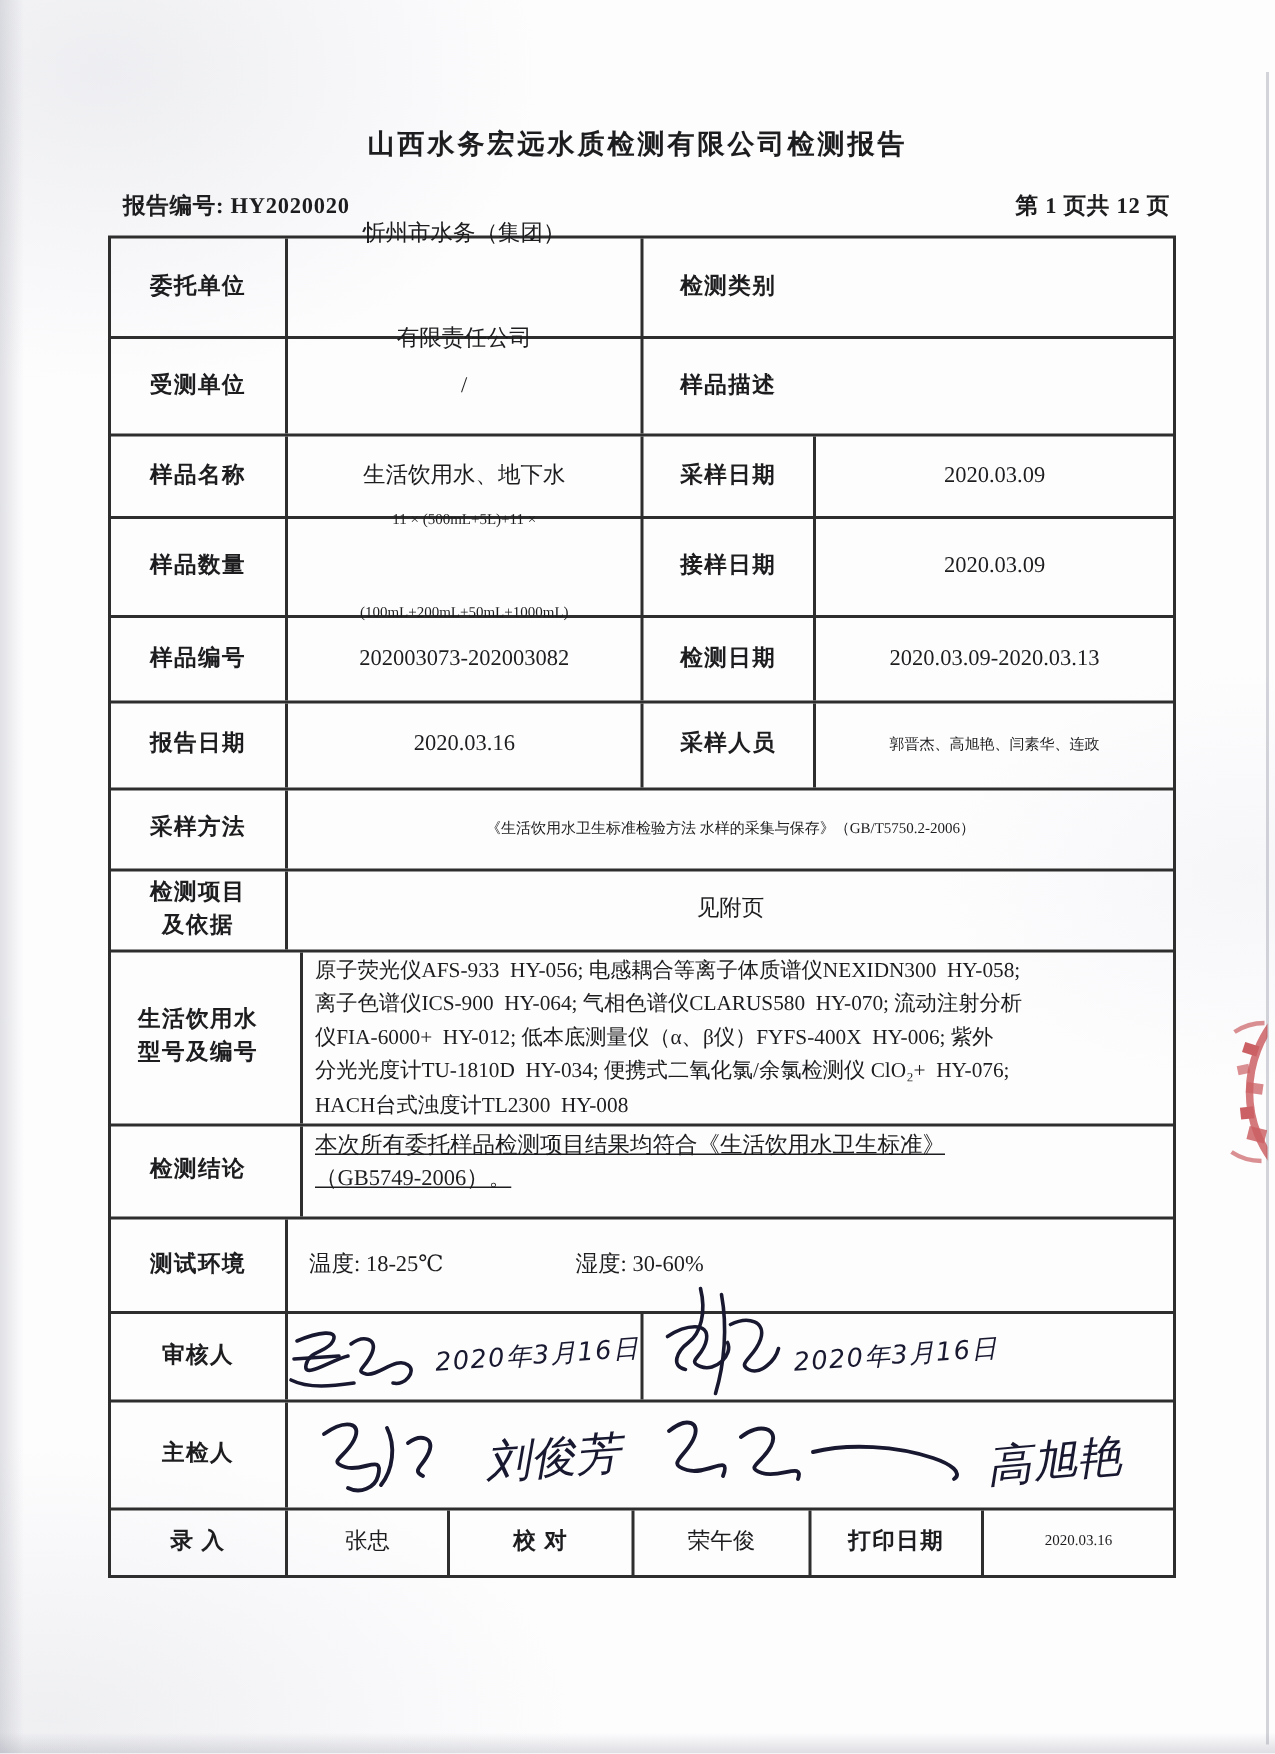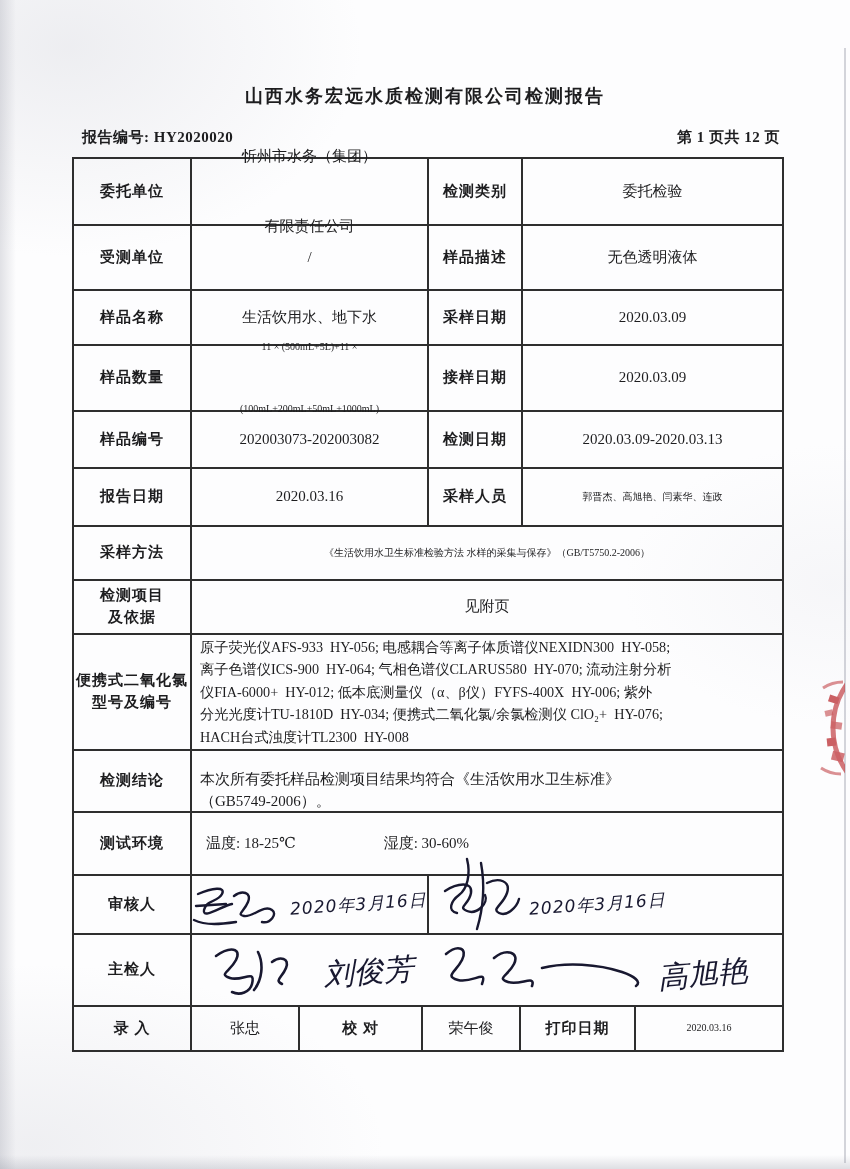--- a/index.html
+++ b/index.html
@@ -38,23 +38,23 @@
   .tr:first-child{border-top:none;}
   .td{
     display:flex;align-items:center;justify-content:center;flex-direction:column;
     border-left:2px solid #2e2e2e;box-sizing:border-box;
     font-size:15px;line-height:1.45;text-align:center;position:relative;
   }
   .td:first-child{border-left:none;}
   .lab{font-weight:bold;letter-spacing:1px;}
   .c1{width:116px;flex:none;}
   .c2{width:237px;flex:none;gap:48px;}
-  .c3{width:94px;flex:none;}
+  .c3{width:115px;flex:none;}
   .c4{flex:1;}
-  .left{align-items:flex-start;text-align:center;padding:4px 8px;}
+  .left{align-items:flex-start;text-align:center;padding:4px 8px;margin-left:10px;}
   .inst-line{white-space:pre;font-size:14.2px;line-height:22.6px;}
   .small{font-size:10px;}
   .env-wrap{display:flex;width:100%;padding-left:14px;box-sizing:border-box;}
   .env-hum{margin-left:88px;}
   .hand{
     font-family:"DejaVu Sans",sans-serif;font-style:italic;
     font-size:17px;color:#181830;transform:rotate(-4deg);letter-spacing:1px;
   }
   .sigcell{flex-direction:row;justify-content:flex-start;gap:6px;overflow:visible;}
   .sig-svg{overflow:visible;}
@@ -83,37 +83,31 @@
     <div class="td lab c1">
         <span>委托单位</span>
       </div>
     <div class="td c2">
       <div>忻州市水务（集团）</div>
       <div>有限责任公司</div>
     </div>
     <div class="td lab c3">
         <span>检测类别</span>
       </div>
-    <div class="td c4">
-        <span>委托检验</span>
-      </div>
   </div>
 
   <div class="tr" style="height:63px">
     <div class="td lab c1">
         <span>受测单位</span>
       </div>
     <div class="td c2">
         <span>/</span>
       </div>
     <div class="td lab c3">
         <span>样品描述</span>
-      </div>
-    <div class="td c4">
-        <span>无色透明液体</span>
       </div>
   </div>
 
   <div class="tr" style="height:53px">
     <div class="td lab c1">
         <span>样品名称</span>
       </div>
     <div class="td c2">
         <span>生活饮用水、地下水</span>
       </div>
@@ -185,37 +179,37 @@
       <div>检测项目</div>
       <div>及依据</div>
     </div>
     <div class="td c4">
         <span>见附页</span>
       </div>
   </div>
 
   <div class="tr" style="height:114px">
     <div class="td lab c1">
-      <div>便携式二氧化氯</div>
+      <div>生活饮用水</div>
       <div>型号及编号</div>
     </div>
     <div class="td c4 left">
       <div class="inst-line">原子荧光仪AFS-933  HY-056; 电感耦合等离子体质谱仪NEXIDN300  HY-058;</div>
       <div class="inst-line">离子色谱仪ICS-900  HY-064; 气相色谱仪CLARUS580  HY-070; 流动注射分析</div>
       <div class="inst-line">仪FIA-6000+  HY-012; 低本底测量仪（α、β仪）FYFS-400X  HY-006; 紫外</div>
       <div class="inst-line">分光光度计TU-1810D  HY-034; 便携式二氧化氯/余氯检测仪 ClO₂+  HY-076;</div>
       <div class="inst-line">HACH台式浊度计TL2300  HY-008</div>
     </div>
   </div>
 
   <div class="tr" style="height:60px">
     <div class="td lab c1">
         <span>检测结论</span>
       </div>
-    <div class="td c4 left" style="justify-content:flex-start;padding-top:18px;">
+    <div class="td c4 left" style="justify-content:flex-start;padding-top:3px;text-decoration:underline;">
       <div>本次所有委托样品检测项目结果均符合《生活饮用水卫生标准》</div>
       <div>（GB5749-2006）。</div>
     </div>
   </div>
 
   <div class="tr" style="height:61px">
     <div class="td lab c1">
         <span>测试环境</span>
       </div>
     <div class="td c4">
@@ -281,21 +275,21 @@
   <div class="tr" style="height:43px">
     <div class="td lab" style="width:116px;flex:none;">
         <span>录 入</span>
       </div>
     <div class="td" style="width:108px;flex:none;">
         <span>张忠</span>
       </div>
     <div class="td lab" style="width:123px;flex:none;">
         <span>校 对</span>
       </div>
-    <div class="td" style="width:98px;flex:none;">
+    <div class="td" style="width:118px;flex:none;">
         <span>荣午俊</span>
       </div>
     <div class="td lab" style="width:115px;flex:none;">
         <span>打印日期</span>
       </div>
     <div class="td small" style="flex:1;">
         <span>2020.03.16</span>
       </div>
   </div>
 

